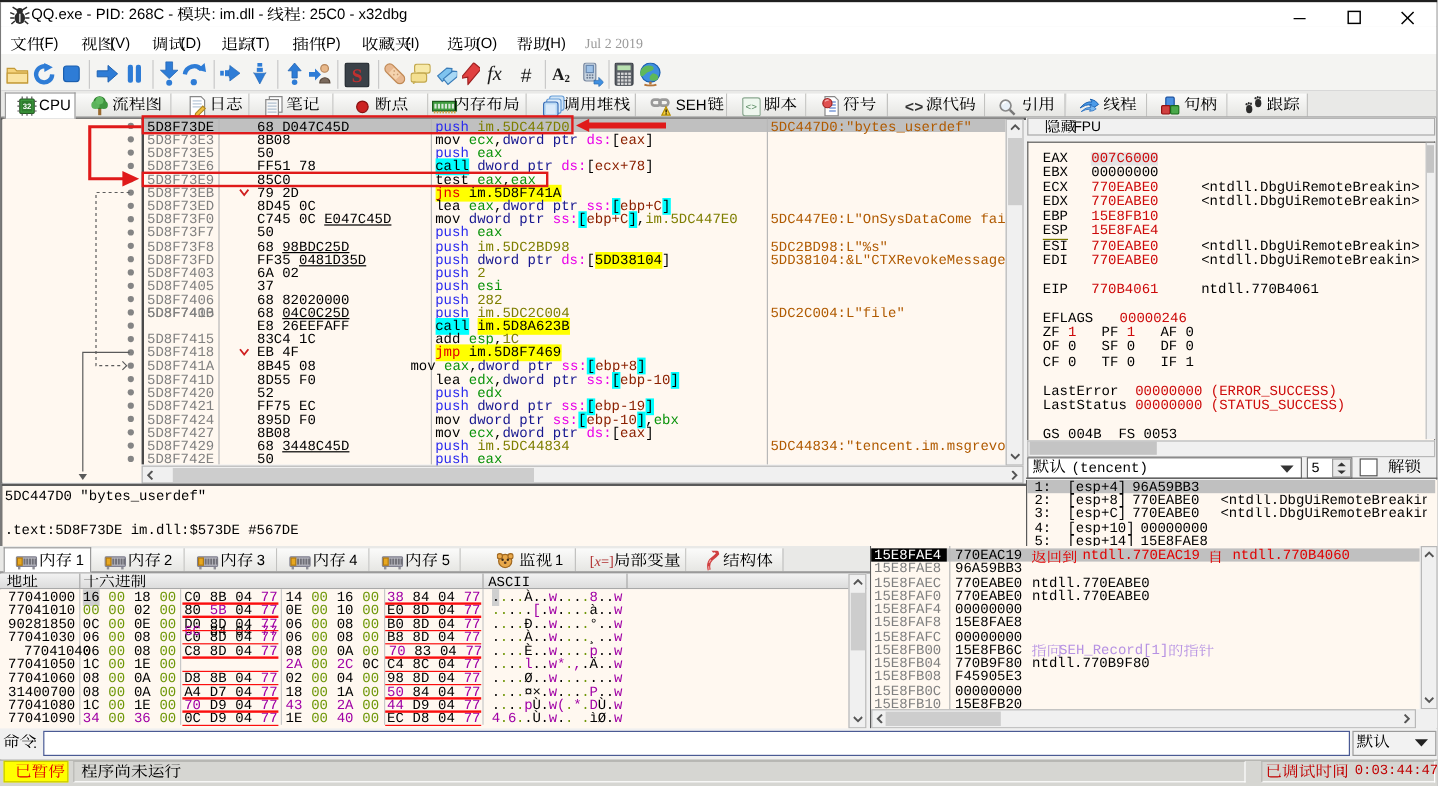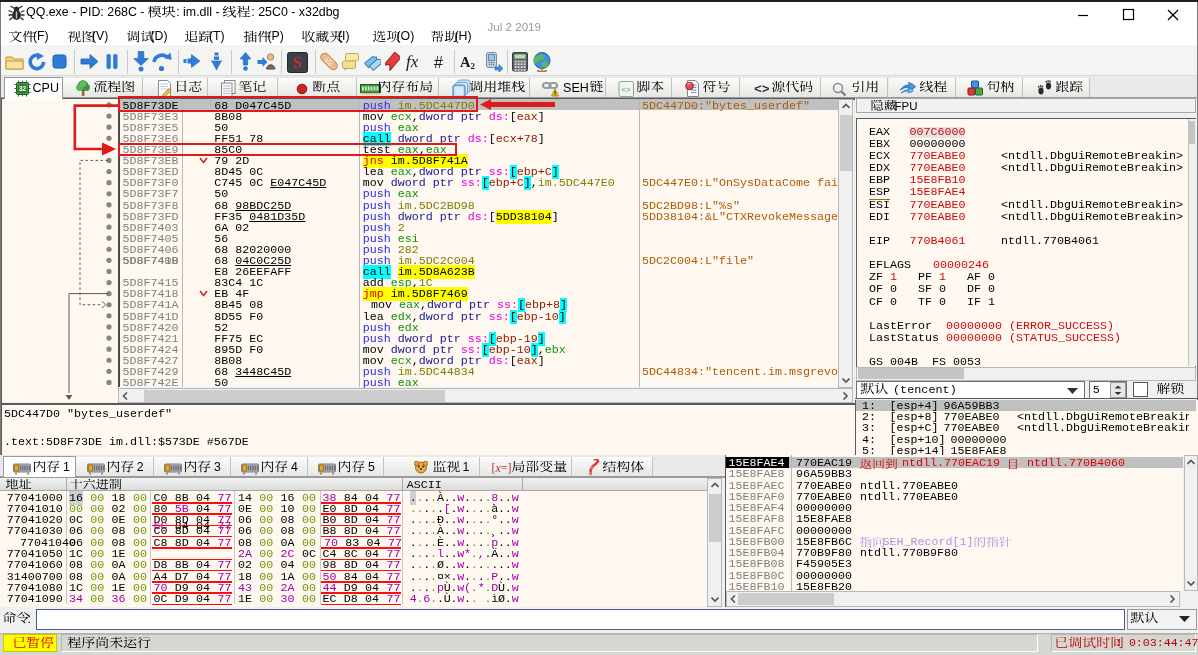--- a/index.html
+++ b/index.html
@@ -168,21 +168,21 @@
 <svg style="position:absolute;left:372.5px;top:30.5px;z-index:4;" width="27.8" height="15.0" fill="#000">
     <use href="#q9009" transform="translate(-0.6 10.2) scale(0.01392 -0.01392)"></use>
     <use href="#q9879" transform="translate(13.3 10.2) scale(0.01392 -0.01392)"></use>
   </svg>
 <span class="" style="position:absolute;left:396.5px;top:29px;font-size:12.3px;color:#000">(O)</span>
 <svg style="position:absolute;left:430.5px;top:30.5px;z-index:4;" width="27.8" height="15.0" fill="#000">
     <use href="#q5e2e" transform="translate(-0.6 10.2) scale(0.01392 -0.01392)"></use>
     <use href="#q52a9" transform="translate(13.3 10.2) scale(0.01392 -0.01392)"></use>
   </svg>
 <span class="" style="position:absolute;left:454.5px;top:29px;font-size:12.3px;color:#000">(H)</span>
-<span class="" style="position:absolute;left:487.5px;top:20px;font-family:Liberation Sans, sans-serif;font-size:11.6px;color:#9a9a9a">Jul 2 2019</span>
+<span class="" style="position:absolute;left:487.5px;top:30px;font-family:Liberation Serif, serif;font-size:11.6px;color:#9a9a9a">Jul 2 2019</span>
 <div style="position:absolute;left:1px;top:45px;width:1196px;height:31px;background:#f4f4f2;border-bottom:1px solid #d8d8d8"></div>
 <div style="position:absolute;left:74px;top:50px;width:1px;height:24px;background:#c9c9c9"></div>
 <div style="position:absolute;left:126.6px;top:50px;width:1px;height:24px;background:#c9c9c9"></div>
 <div style="position:absolute;left:178px;top:50px;width:1px;height:24px;background:#c9c9c9"></div>
 <div style="position:absolute;left:230.6px;top:50px;width:1px;height:24px;background:#c9c9c9"></div>
 <div style="position:absolute;left:281px;top:50px;width:1px;height:24px;background:#c9c9c9"></div>
 <div style="position:absolute;left:315px;top:50px;width:1px;height:24px;background:#c9c9c9"></div>
 <div style="position:absolute;left:454px;top:50px;width:1px;height:24px;background:#c9c9c9"></div>
 <div style="position:absolute;left:507px;top:50px;width:1px;height:24px;background:#c9c9c9"></div>
 <svg style="position:absolute;left:5px;top:53px;z-index:4;" width="19" height="17">
@@ -608,41 +608,41 @@
 <span class="m" style="position:absolute;left:362.7px;top:200.5px;color:#000"><span class="blu">push</span> <span class="oli">im.5DC2BD98</span></span>
 <span class="m cmt" style="position:absolute;left:642px;top:200.5px;max-width:196px;overflow:hidden;display:inline-block">5DC2BD98:L"%s"</span>
 <span class="m" style="position:absolute;left:122.5px;top:211.6px;color:#808080">5D8F73FD</span>
 <span class="m" style="position:absolute;left:214.2px;top:211.6px;color:#000">FF35 <span class="u">0481D35D</span></span>
 <span class="m" style="position:absolute;left:362.7px;top:211.6px;color:#000"><span class="blu">push</span> <span class="nav">dword ptr</span> <span class="mag">ds:</span>[<span class="ylb">5DD38104</span>]</span>
 <span class="m cmt" style="position:absolute;left:642px;top:211.6px;max-width:196px;overflow:hidden;display:inline-block">5DD38104:&amp;L"CTXRevokeMessage</span>
 <span class="m" style="position:absolute;left:122.5px;top:222.7px;color:#808080">5D8F7403</span>
 <span class="m" style="position:absolute;left:214.2px;top:222.7px;color:#000">6A 02</span>
 <span class="m" style="position:absolute;left:362.7px;top:222.7px;color:#000"><span class="blu">push</span> <span class="oli">2</span></span>
 <span class="m" style="position:absolute;left:122.5px;top:233.79999999999998px;color:#808080">5D8F7405</span>
-<span class="m" style="position:absolute;left:214.2px;top:233.79999999999998px;color:#000">56</span>
+<span class="m" style="position:absolute;left:214.2px;top:233.79999999999998px;color:#000">37</span>
 <span class="m" style="position:absolute;left:362.7px;top:233.79999999999998px;color:#000"><span class="blu">push</span> <span class="grn">esi</span></span>
 <span class="m" style="position:absolute;left:122.5px;top:244.89999999999998px;color:#808080">5D8F7406</span>
 <span class="m" style="position:absolute;left:214.2px;top:244.89999999999998px;color:#000">68 82020000</span>
 <span class="m" style="position:absolute;left:362.7px;top:244.89999999999998px;color:#000"><span class="blu">push</span> <span class="oli">282</span></span>
 <span class="m" style="position:absolute;left:122.5px;top:256.0px;color:#808080">5D8F740B</span>
 <span class="m" style="position:absolute;left:214.2px;top:256.0px;color:#000">68 <span class="u">04C0C25D</span></span>
 <span class="m" style="position:absolute;left:362.7px;top:256.0px;color:#000"><span class="blu">push</span> <span class="oli">im.5DC2C004</span></span>
 <span class="m cmt" style="position:absolute;left:642px;top:256.0px;max-width:196px;overflow:hidden;display:inline-block">5DC2C004:L"file"</span>
 <span class="m" style="position:absolute;left:122.5px;top:256px;color:#808080">5D8F7410</span>
 <span class="m" style="position:absolute;left:214.2px;top:267.09999999999997px;color:#000">E8 26EEFAFF</span>
 <span class="m" style="position:absolute;left:362.7px;top:267.09999999999997px;color:#000"><span class="cyb">call</span> <span class="ylb">im.5D8A623B</span></span>
 <span class="m" style="position:absolute;left:122.5px;top:278.2px;color:#808080">5D8F7415</span>
 <span class="m" style="position:absolute;left:214.2px;top:278.2px;color:#000">83C4 1C</span>
 <span class="m" style="position:absolute;left:362.7px;top:278.2px;color:#000">add <span class="grn">esp</span>,<span class="oli">1C</span></span>
 <span class="m" style="position:absolute;left:122.5px;top:289.3px;color:#808080">5D8F7418</span>
 <span class="m" style="position:absolute;left:214.2px;top:289.3px;color:#000">EB 4F</span>
 <span class="m" style="position:absolute;left:362.7px;top:289.3px;color:#000"><span class="ylb"><span class="red">jmp</span> im.5D8F7469</span></span>
 <span class="m" style="position:absolute;left:122.5px;top:300.4px;color:#808080">5D8F741A</span>
 <span class="m" style="position:absolute;left:214.2px;top:300.4px;color:#000">8B45 08</span>
-<span class="m" style="position:absolute;left:371px;top:300.4px;color:#000">mov <span class="grn">eax</span>,<span class="nav">dword ptr</span> <span class="mag">ss:</span><span class="cyb">[</span><span class="mar">ebp+8</span><span class="cyb">]</span></span>
+<span class="m" style="position:absolute;left:342px;top:300.4px;color:#000">mov <span class="grn">eax</span>,<span class="nav">dword ptr</span> <span class="mag">ss:</span><span class="cyb">[</span><span class="mar">ebp+8</span><span class="cyb">]</span></span>
 <span class="m" style="position:absolute;left:122.5px;top:311.5px;color:#808080">5D8F741D</span>
 <span class="m" style="position:absolute;left:214.2px;top:311.5px;color:#000">8D55 F0</span>
 <span class="m" style="position:absolute;left:362.7px;top:311.5px;color:#000">lea <span class="grn">edx</span>,<span class="nav">dword ptr</span> <span class="mag">ss:</span><span class="cyb">[</span><span class="mar">ebp-10</span><span class="cyb">]</span></span>
 <span class="m" style="position:absolute;left:122.5px;top:322.59999999999997px;color:#808080">5D8F7420</span>
 <span class="m" style="position:absolute;left:214.2px;top:322.59999999999997px;color:#000">52</span>
 <span class="m" style="position:absolute;left:362.7px;top:322.59999999999997px;color:#000"><span class="blu">push</span> <span class="grn">edx</span></span>
 <span class="m" style="position:absolute;left:122.5px;top:333.7px;color:#808080">5D8F7421</span>
 <span class="m" style="position:absolute;left:214.2px;top:333.7px;color:#000">FF75 EC</span>
 <span class="m" style="position:absolute;left:362.7px;top:333.7px;color:#000"><span class="blu">push</span> <span class="nav">dword ptr</span> <span class="mag">ss:</span><span class="cyb">[</span><span class="mar">ebp-19</span><span class="cyb">]</span></span>
 <span class="m" style="position:absolute;left:122.5px;top:344.8px;color:#808080">5D8F7424</span>
@@ -959,21 +959,21 @@
 <div style="position:absolute;left:321.0px;top:502.0px;width:79.5px;height:1.5px;background:#fb0e0e;z-index:3"></div>
 <span class="m2" style="position:absolute;left:409.7px;top:492.5px;letter-spacing:-0.2px"><span style="color:#000000;background:#cfcfcf;">.</span><span style="color:#6f9708;">.</span><span style="color:#000000;">.</span><span style="color:#6f9708;">.</span><span style="color:#000000;">À</span><span style="color:#000000;">.</span><span style="color:#000000;">.</span><span style="color:#a000a5;">w</span><span style="color:#000000;">.</span><span style="color:#6f9708;">.</span><span style="color:#000000;">.</span><span style="color:#6f9708;">.</span><span style="color:#a000a5;">8</span><span style="color:#000000;">.</span><span style="color:#000000;">.</span><span style="color:#a000a5;">w</span></span>
 <span class="m2" style="position:absolute;left:6.7px;top:503.8px;color:#000">77041010</span>
 <span class="m2" style="position:absolute;left:69px;top:503.8px;word-spacing:0.3px"><span style="color:#6f9708">00</span> <span style="color:#6f9708">00</span> <span style="color:#000000">02</span> <span style="color:#6f9708">00</span></span>
 <span class="m2" style="position:absolute;left:153.5px;top:503.8px;word-spacing:0.3px"><span style="color:#000000">80</span> <span style="color:#a000a5">5B</span> <span style="color:#000000">04</span> <span style="color:#a000a5">77</span></span>
 <div style="position:absolute;left:152.0px;top:513.3px;width:79.5px;height:1.5px;background:#fb0e0e;z-index:3"></div>
 <span class="m2" style="position:absolute;left:238px;top:503.8px;word-spacing:0.3px"><span style="color:#000000">0E</span> <span style="color:#6f9708">00</span> <span style="color:#000000">10</span> <span style="color:#6f9708">00</span></span>
 <span class="m2" style="position:absolute;left:322.5px;top:503.8px;word-spacing:0.3px"><span style="color:#000000">E0</span> <span style="color:#000000">8D</span> <span style="color:#000000">04</span> <span style="color:#a000a5">77</span></span>
 <div style="position:absolute;left:321.0px;top:513.3px;width:79.5px;height:1.5px;background:#fb0e0e;z-index:3"></div>
 <span class="m2" style="position:absolute;left:409.7px;top:503.8px;letter-spacing:-0.2px"><span style="color:#6f9708;">.</span><span style="color:#6f9708;">.</span><span style="color:#000000;">.</span><span style="color:#6f9708;">.</span><span style="color:#000000;">.</span><span style="color:#a000a5;">[</span><span style="color:#000000;">.</span><span style="color:#a000a5;">w</span><span style="color:#000000;">.</span><span style="color:#6f9708;">.</span><span style="color:#000000;">.</span><span style="color:#6f9708;">.</span><span style="color:#000000;">à</span><span style="color:#000000;">.</span><span style="color:#000000;">.</span><span style="color:#a000a5;">w</span></span>
-<span class="m2" style="position:absolute;left:6.7px;top:515.0999999999999px;color:#000">77041020</span>
+<span class="m2" style="position:absolute;left:6.7px;top:515.0999999999999px;color:#000">90281850</span>
 <span class="m2" style="position:absolute;left:69px;top:515.0999999999999px;word-spacing:0.3px"><span style="color:#000000">0C</span> <span style="color:#6f9708">00</span> <span style="color:#000000">0E</span> <span style="color:#6f9708">00</span></span>
 <span class="m2" style="position:absolute;left:153.5px;top:515.0999999999999px;word-spacing:0.3px"><span style="color:#000000">D0</span> <span style="color:#000000">8D</span> <span style="color:#000000">04</span> <span style="color:#a000a5">77</span></span>
 <div style="position:absolute;left:152.0px;top:524.5999999999999px;width:79.5px;height:1.5px;background:#fb0e0e;z-index:3"></div>
 <span class="m2" style="position:absolute;left:238px;top:515.0999999999999px;word-spacing:0.3px"><span style="color:#000000">06</span> <span style="color:#6f9708">00</span> <span style="color:#000000">08</span> <span style="color:#6f9708">00</span></span>
 <span class="m2" style="position:absolute;left:322.5px;top:515.0999999999999px;word-spacing:0.3px"><span style="color:#000000">B0</span> <span style="color:#000000">8D</span> <span style="color:#000000">04</span> <span style="color:#a000a5">77</span></span>
 <div style="position:absolute;left:321.0px;top:524.5999999999999px;width:79.5px;height:1.5px;background:#fb0e0e;z-index:3"></div>
 <span class="m2" style="position:absolute;left:409.7px;top:515.0999999999999px;letter-spacing:-0.2px"><span style="color:#000000;">.</span><span style="color:#6f9708;">.</span><span style="color:#000000;">.</span><span style="color:#6f9708;">.</span><span style="color:#000000;">Ð</span><span style="color:#000000;">.</span><span style="color:#000000;">.</span><span style="color:#a000a5;">w</span><span style="color:#000000;">.</span><span style="color:#6f9708;">.</span><span style="color:#000000;">.</span><span style="color:#6f9708;">.</span><span style="color:#000000;">°</span><span style="color:#000000;">.</span><span style="color:#000000;">.</span><span style="color:#a000a5;">w</span></span>
 <span class="m2" style="position:absolute;left:6.7px;top:526.4px;color:#000">77041030</span>
 <span class="m2" style="position:absolute;left:69px;top:526.4px;word-spacing:0.3px"><span style="color:#000000">06</span> <span style="color:#6f9708">00</span> <span style="color:#000000">08</span> <span style="color:#6f9708">00</span></span>
 <span class="m2" style="position:absolute;left:153.5px;top:526.4px;word-spacing:0.3px"><span style="color:#000000">C0</span> <span style="color:#000000">8D</span> <span style="color:#000000">04</span> <span style="color:#a000a5">77</span></span>
@@ -1019,21 +1019,21 @@
 <span class="m2" style="position:absolute;left:153.5px;top:582.9px;word-spacing:0.3px"><span style="color:#a000a5">70</span> <span style="color:#000000">D9</span> <span style="color:#000000">04</span> <span style="color:#a000a5">77</span></span>
 <div style="position:absolute;left:152.0px;top:592.4px;width:79.5px;height:1.5px;background:#fb0e0e;z-index:3"></div>
 <span class="m2" style="position:absolute;left:238px;top:582.9px;word-spacing:0.3px"><span style="color:#a000a5">43</span> <span style="color:#6f9708">00</span> <span style="color:#a000a5">2A</span> <span style="color:#6f9708">00</span></span>
 <span class="m2" style="position:absolute;left:322.5px;top:582.9px;word-spacing:0.3px"><span style="color:#a000a5">44</span> <span style="color:#000000">D9</span> <span style="color:#000000">04</span> <span style="color:#a000a5">77</span></span>
 <div style="position:absolute;left:321.0px;top:592.4px;width:79.5px;height:1.5px;background:#fb0e0e;z-index:3"></div>
 <span class="m2" style="position:absolute;left:409.7px;top:582.9px;letter-spacing:-0.2px"><span style="color:#000000;">.</span><span style="color:#6f9708;">.</span><span style="color:#000000;">.</span><span style="color:#6f9708;">.</span><span style="color:#a000a5;">p</span><span style="color:#000000;">Ù</span><span style="color:#000000;">.</span><span style="color:#a000a5;">w</span><span style="color:#a000a5;">(</span><span style="color:#6f9708;">.</span><span style="color:#a000a5;">*</span><span style="color:#6f9708;">.</span><span style="color:#a000a5;">D</span><span style="color:#000000;">Ù</span><span style="color:#000000;">.</span><span style="color:#a000a5;">w</span></span>
 <span class="m2" style="position:absolute;left:6.7px;top:594.1999999999999px;color:#000">77041090</span>
 <span class="m2" style="position:absolute;left:69px;top:594.1999999999999px;word-spacing:0.3px"><span style="color:#a000a5">34</span> <span style="color:#6f9708">00</span> <span style="color:#a000a5">36</span> <span style="color:#6f9708">00</span></span>
 <span class="m2" style="position:absolute;left:153.5px;top:594.1999999999999px;word-spacing:0.3px"><span style="color:#000000">0C</span> <span style="color:#000000">D9</span> <span style="color:#000000">04</span> <span style="color:#a000a5">77</span></span>
 <div style="position:absolute;left:152.0px;top:603.6999999999999px;width:79.5px;height:1.5px;background:#fb0e0e;z-index:3"></div>
-<span class="m2" style="position:absolute;left:238px;top:594.1999999999999px;word-spacing:0.3px"><span style="color:#000000">1E</span> <span style="color:#6f9708">00</span> <span style="color:#a000a5">30</span> <span style="color:#6f9708">00</span></span>
+<span class="m2" style="position:absolute;left:238px;top:594.1999999999999px;word-spacing:0.3px"><span style="color:#000000">1E</span> <span style="color:#6f9708">00</span> <span style="color:#a000a5">40</span> <span style="color:#6f9708">00</span></span>
 <span class="m2" style="position:absolute;left:322.5px;top:594.1999999999999px;word-spacing:0.3px"><span style="color:#000000">EC</span> <span style="color:#000000">D8</span> <span style="color:#000000">04</span> <span style="color:#a000a5">77</span></span>
 <div style="position:absolute;left:321.0px;top:603.6999999999999px;width:79.5px;height:1.5px;background:#fb0e0e;z-index:3"></div>
 <span class="m2" style="position:absolute;left:409.7px;top:594.1999999999999px;letter-spacing:-0.2px"><span style="color:#a000a5;">4</span><span style="color:#6f9708;">.</span><span style="color:#a000a5;">6</span><span style="color:#6f9708;">.</span><span style="color:#000000;">.</span><span style="color:#000000;">Ù</span><span style="color:#000000;">.</span><span style="color:#a000a5;">w</span><span style="color:#000000;">.</span><span style="color:#6f9708;">.</span><span style="color:#a000a5;"> </span><span style="color:#6f9708;">.</span><span style="color:#000000;">ì</span><span style="color:#000000;">Ø</span><span style="color:#000000;">.</span><span style="color:#a000a5;">w</span></span>
 <div style="position:absolute;left:0px;top:604.2px;width:722px;height:3.8px;background:#fff8f0;overflow:hidden"></div>
 <div style="position:absolute;left:707px;top:477.6px;width:15px;height:129.4px;background:#f0f0f0;border:1px solid #b8b8b8"></div>
 <svg style="position:absolute;left:710.5px;top:481.6px;z-index:4;" width="8" height="8">
     <path d="M0.5 5 L4 1.5 L7.5 5" fill="none" stroke="#555" stroke-width="1.6"></path>
   </svg>
 <svg style="position:absolute;left:710.5px;top:596.0px;z-index:4;" width="8" height="8">
     <path d="M0.5 1.5 L4 5 L7.5 1.5" fill="none" stroke="#555" stroke-width="1.6"></path>

